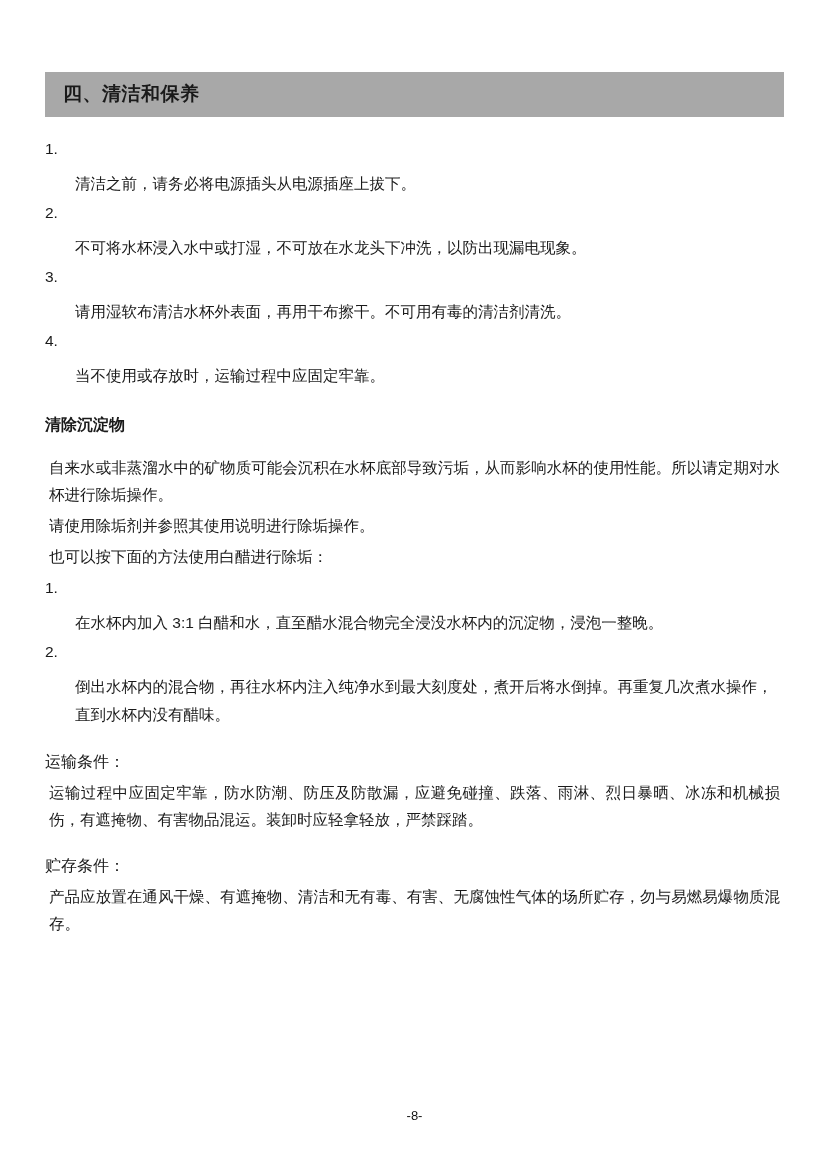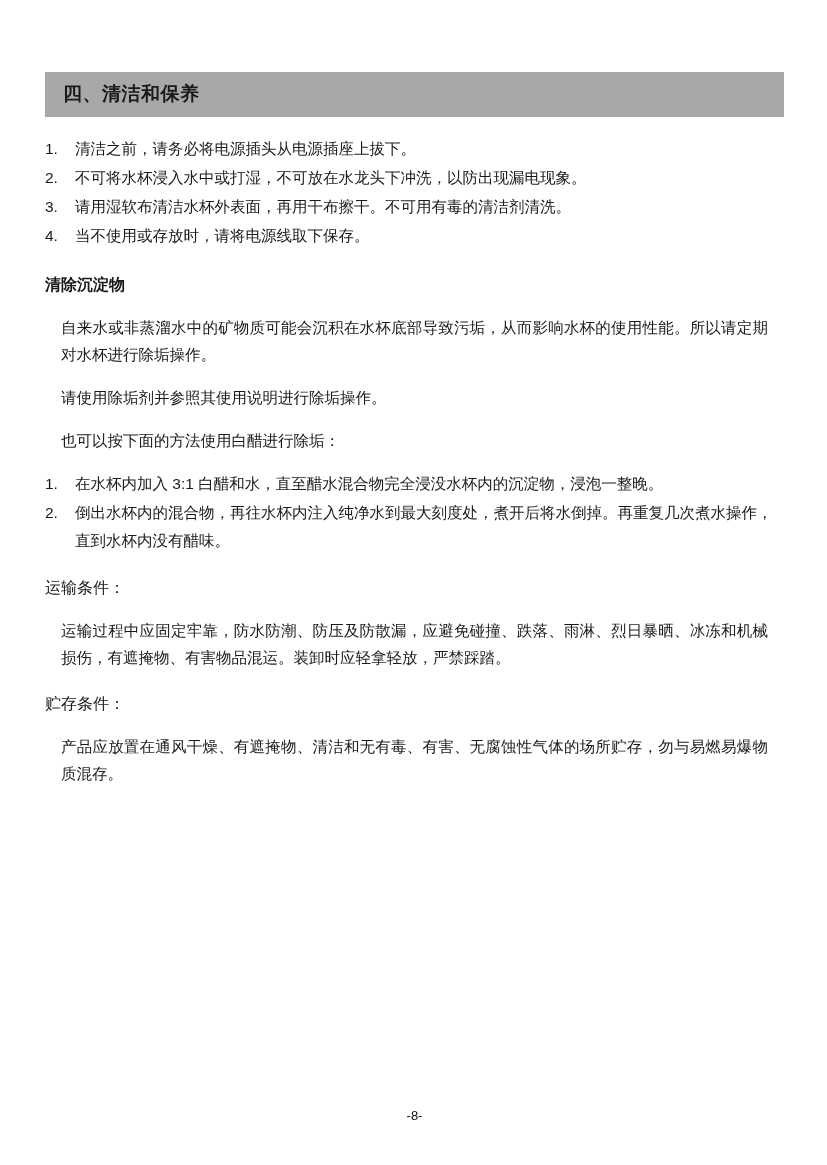--- a/index.html
+++ b/index.html
@@ -55,31 +55,32 @@
   ol.num-list li .marker {
     width: 30px;
     flex: 0 0 30px;
     font-size: 15.5px;
     line-height: 28px;
   }
   ol.num-list li .text {
     flex: 1 1 auto;
     font-size: 15.5px;
     line-height: 28px;
+    margin-top: 35px;
   }
   .sub-title {
     font-size: 16px;
     font-weight: bold;
     margin: 22px 0 16px 0;
     line-height: 26px;
   }
   .para {
     font-size: 15.5px;
     line-height: 27px;
-    margin: 16px;
+    margin: 4px;
     text-align: justify;
     text-justify: inter-ideograph;
   }
   .sub-title-2 {
     font-size: 16px;
     font-weight: normal;
     margin: 20px 0 3px 0;
     line-height: 26px;
   }
   .page-number {
@@ -108,21 +109,21 @@
       <li>
         <span class="marker">2.</span>
         <span class="text">不可将水杯浸入水中或打湿，不可放在水龙头下冲洗，以防出现漏电现象。</span>
       </li>
       <li>
         <span class="marker">3.</span>
         <span class="text">请用湿软布清洁水杯外表面，再用干布擦干。不可用有毒的清洁剂清洗。</span>
       </li>
       <li>
         <span class="marker">4.</span>
-        <span class="text">当不使用或存放时，请将电源线取下保存。</span>
+        <span class="text">当不使用或存放时，运输过程中应固定牢靠。</span>
       </li>
     </ol>
 
     <div class="sub-title">清除沉淀物</div>
 
     <p class="para">自来水或非蒸溜水中的矿物质可能会沉积在水杯底部导致污垢，从而影响水杯的使用性能。所以请定期对水杯进行除垢操作。</p>
     <p class="para">请使用除垢剂并参照其使用说明进行除垢操作。</p>
     <p class="para">也可以按下面的方法使用白醋进行除垢：</p>
 
     <ol class="num-list">

